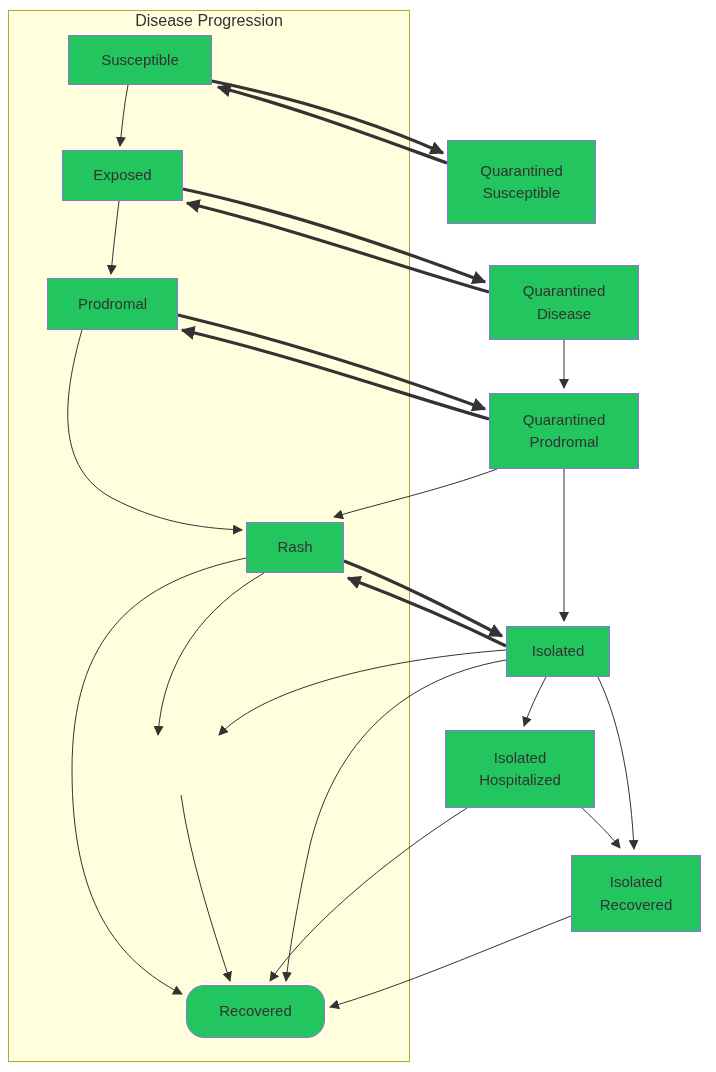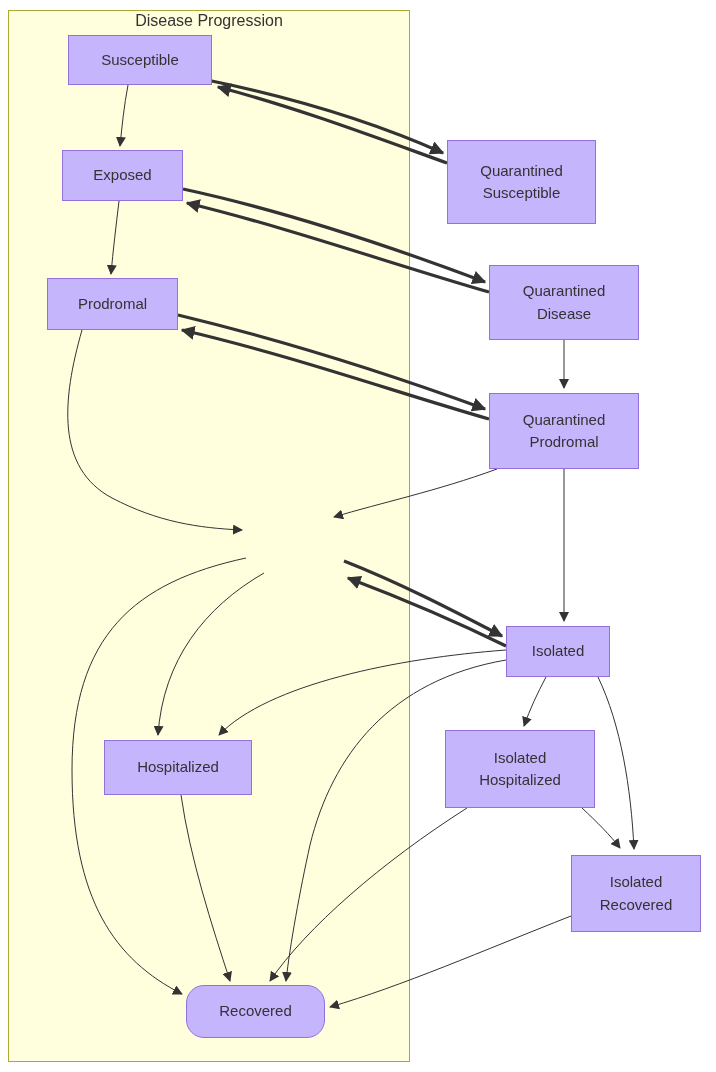--- a/index.html
+++ b/index.html
@@ -19,21 +19,21 @@
   }
   .cluster-title {
     position: absolute;
     text-align: center;
     color: #333333;
     font-size: 16px;
     pointer-events: none;
   }
   .node {
     position: absolute;
-    background: #c4b5fd;
+    background: #22c55e;
     border: 1px solid #9370DB;
     color: #333333;
     font-size: 15px;
     line-height: 1.5;
     display: flex;
     align-items: center;
     justify-content: center;
     text-align: center;
     padding: 0 8px;
     box-sizing: border-box;
@@ -89,22 +89,22 @@
 
   <div class="node" style="left:68px; top:35px; width:144px; height:50px;">
     <span>Susceptible</span>
   </div>
   <div class="node" style="left:62px; top:150px; width:121px; height:51px;">
     <span>Exposed</span>
   </div>
   <div class="node" style="left:47px; top:278px; width:131px; height:52px;">
     <span>Prodromal</span>
   </div>
-  <div class="node" style="left:104px; top:740px; width:148px; height:55px;">
-    <span>Hospitalized</span>
+  <div class="node" style="left:246px; top:522px; width:98px; height:51px;">
+    <span>Rash</span>
   </div>
   <div class="node" style="left:186px; top:985px; width:139px; height:53px;border-radius:18px;">
     <span>Recovered</span>
   </div>
   <div class="node" style="left:447px; top:140px; width:149px; height:84px;">
     <span>Quarantined Susceptible</span>
   </div>
   <div class="node" style="left:489px; top:265px; width:150px; height:75px;">
     <span>Quarantined Disease</span>
   </div>

